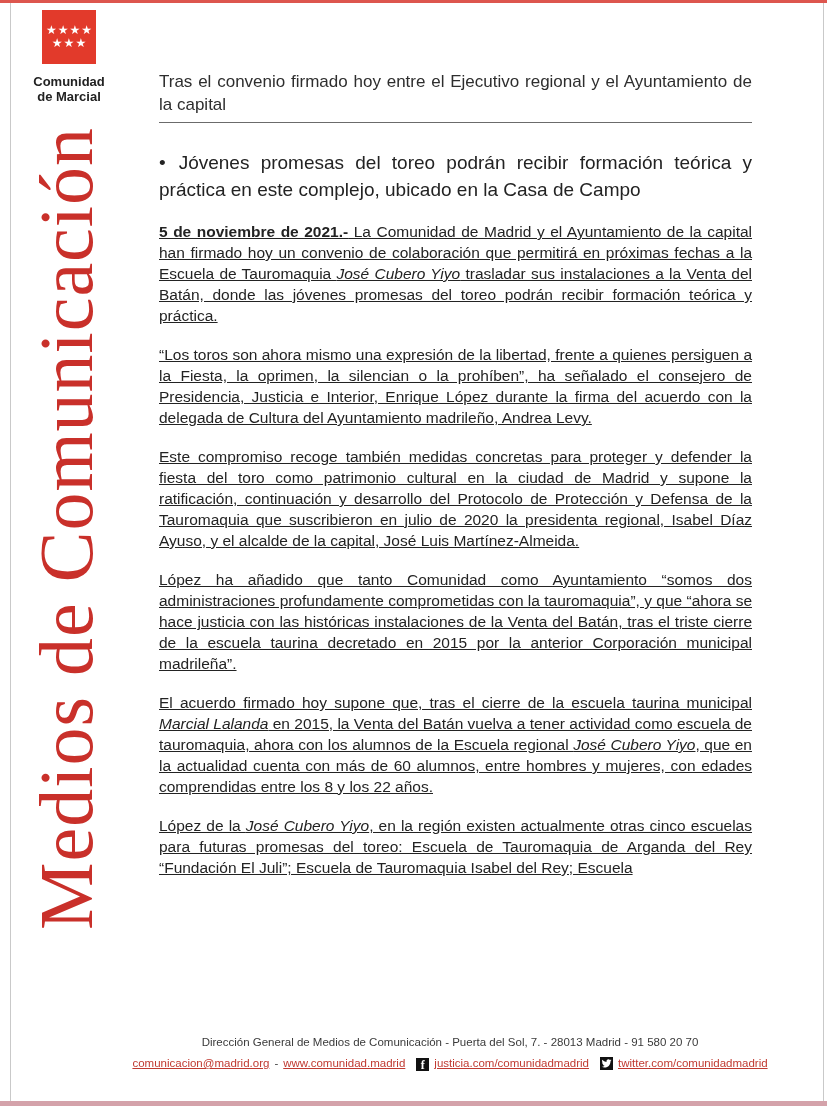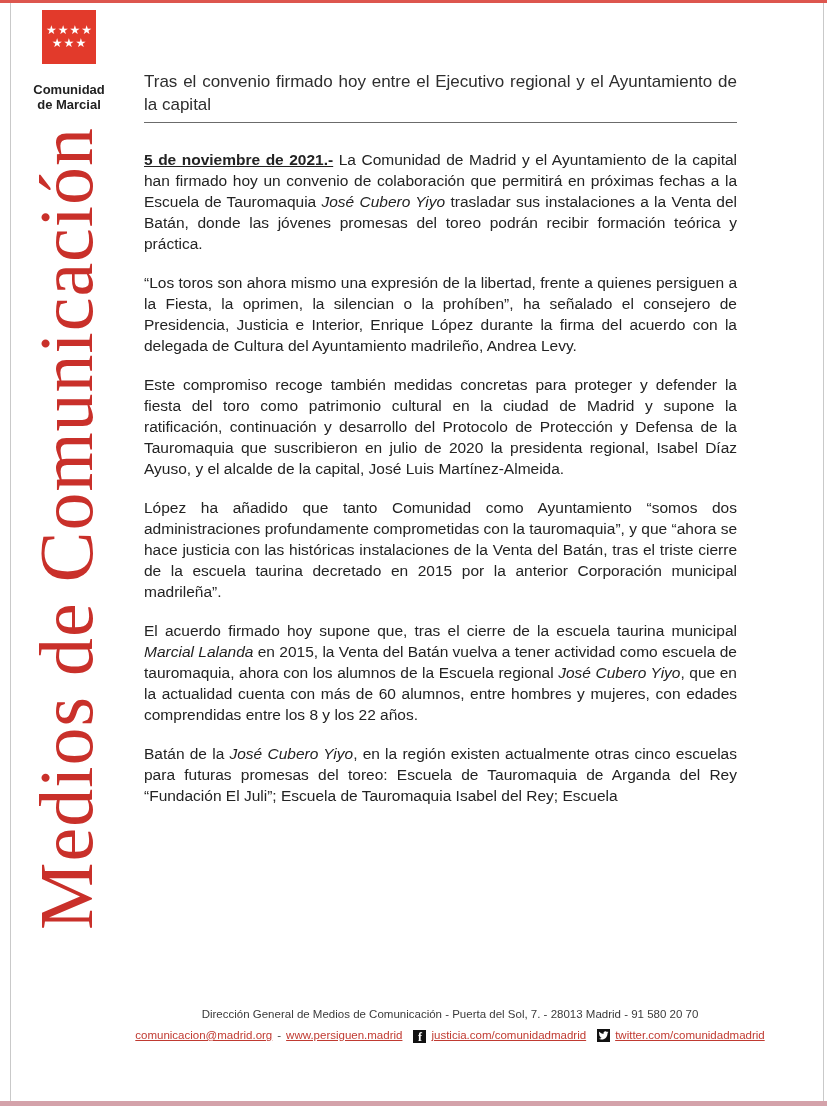--- a/index.html
+++ b/index.html
@@ -23,42 +23,42 @@
   
   .logo { position: absolute; top: 10px; left: 32px; width: 74px; text-align: center; }
   .flag {
     width: 54px; height: 54px; margin: 0 auto;
     background: #e23a2b;
     display: flex; flex-direction: column; justify-content: center; align-items: center;
     gap: 0;
   }
   .star-row { display: flex; justify-content: center; gap: 1px; height: 13px; }
   .star { color: #ffffff; font-size: 12px; line-height: 13px; }
-  .logo-text { margin-top: 18px; font-size: 13px; font-weight: bold; line-height: 15px; color: #222222; }
+  .logo-text { margin-top: 10px; font-size: 13px; font-weight: bold; line-height: 15px; color: #222222; }
 
   
   .banner {
     position: absolute;
     left: 28px;
     top: 930px;
     transform: rotate(-90deg);
     transform-origin: 0 0;
     white-space: nowrap;
     font-family: "Liberation Serif", serif;
     font-size: 76px;
     line-height: 1;
     letter-spacing: 1px;
     color: #c9302a;
   }
 
   
   .content {
     position: absolute;
     top: 70px;
-    left: 144px;
+    left: 159px;
     width: 593px;
     color: #232323;
   }
   .header-note {
     font-size: 17px;
     line-height: 23px;
     text-align: justify;
     color: #2e2e2e;
     padding-bottom: 6px;
     border-bottom: 1px solid #6b6b6b;
@@ -78,27 +78,28 @@
     text-align: justify;
   }
   .bullet-glyph { margin-right: 13px; }
 
   .paragraphs { margin-top: 18px; }
   .paragraphs p {
     font-size: 15.5px;
     line-height: 21px;
     text-align: justify;
     margin-bottom: 18px;
+    text-decoration: underline;
   }
 
   .seg-i  { font-style: italic; }
   .seg-bu { font-weight: bold; text-decoration: underline; }
 
   
-  .footer { position: absolute; top: 1008px; left: 100px; width: 700px; text-align: center; }
+  .footer { position: absolute; top: 1036px; left: 100px; width: 700px; text-align: center; }
   .footer-line1 { font-size: 11.5px; color: #3a3a3a; }
   .footer-line2 { margin-top: 9px; font-size: 11.5px; color: #444444; }
   .footer-line2 a { color: #c03a31; text-decoration: underline; margin: 16px 3px; cursor: pointer; }
   .footer-sep { margin: 0 2px; }
   .fb-icon, .tw-icon {
     display: inline-block; width: 13px; height: 13px;
     background: #111111; color: #ffffff;
     vertical-align: -2px; margin: 0 2px 0 8px;
     text-align: center;
   }
@@ -135,34 +136,35 @@
     </div>
   </div>
 
   <div class="banner">Medios de Comunicación</div>
 
   <div class="content">
     <div class="header-note">Tras el convenio firmado hoy entre el Ejecutivo regional y el Ayuntamiento de la capital</div>
 
 
     <div class="bullets">
+      <div class="bullet-item"><span class="bullet-glyph">•</span><span><span>Jóvenes promesas del toreo podrán recibir formación teórica y práctica en este complejo, ubicado en la Casa de Campo</span></span></div>
     </div>
 
     <div class="paragraphs">
       <p><span class="seg-bu">5 de noviembre de 2021.-</span><span> La Comunidad de Madrid y el Ayuntamiento de la capital han firmado hoy un convenio de colaboración que permitirá en próximas fechas a la Escuela de Tauromaquia </span><span class="seg-i">José Cubero Yiyo</span><span> trasladar sus instalaciones a la Venta del Batán, donde las jóvenes promesas del toreo podrán recibir formación teórica y práctica.</span></p>
       <p><span>“Los toros son ahora mismo una expresión de la libertad, frente a quienes persiguen a la Fiesta, la oprimen, la silencian o la prohíben”, ha señalado el consejero de Presidencia, Justicia e Interior, Enrique López durante la firma del acuerdo con la delegada de Cultura del Ayuntamiento madrileño, Andrea Levy.</span></p>
       <p><span>Este compromiso recoge también medidas concretas para proteger y defender la fiesta del toro como patrimonio cultural en la ciudad de Madrid y supone la ratificación, continuación y desarrollo del Protocolo de Protección y Defensa de la Tauromaquia que suscribieron en julio de 2020 la presidenta regional, Isabel Díaz Ayuso, y el alcalde de la capital, José Luis Martínez-Almeida.</span></p>
       <p><span>López ha añadido que tanto Comunidad como Ayuntamiento “somos dos administraciones profundamente comprometidas con la tauromaquia”, y que “ahora se hace justicia con las históricas instalaciones de la Venta del Batán, tras el triste cierre de la escuela taurina decretado en 2015 por la anterior Corporación municipal madrileña”.</span></p>
       <p><span>El acuerdo firmado hoy supone que, tras el cierre de la escuela taurina municipal </span><span class="seg-i">Marcial Lalanda</span><span> en 2015, la Venta del Batán vuelva a tener actividad como escuela de tauromaquia, ahora con los alumnos de la Escuela regional </span><span class="seg-i">José Cubero Yiyo</span><span>, que en la actualidad cuenta con más de 60 alumnos, entre hombres y mujeres, con edades comprendidas entre los 8 y los 22 años.</span></p>
-      <p><span>Batán de la </span><span class="seg-i">José Cubero Yiyo</span><span>, en la región existen actualmente otras cinco escuelas para futuras promesas del toreo: Escuela de Tauromaquia de Arganda del Rey “Fundación El Juli”; Escuela de Tauromaquia Isabel del Rey; Escuela</span></p>
+      <p><span>López de la </span><span class="seg-i">José Cubero Yiyo</span><span>, en la región existen actualmente otras cinco escuelas para futuras promesas del toreo: Escuela de Tauromaquia de Arganda del Rey “Fundación El Juli”; Escuela de Tauromaquia Isabel del Rey; Escuela</span></p>
     </div>
   </div>
 
   <div class="footer">
     <div class="footer-line1">Dirección General de Medios de Comunicación - Puerta del Sol, 7. - 28013 Madrid - 91 580 20 70</div>
     <div class="footer-line2">
-      <a>comunicacion@madrid.org</a><span class="footer-sep">-</span><a>www.persiguen.madrid</a><span class="fb-icon">f</span><a>justicia.com/comunidadmadrid</a><span class="tw-icon"><svg viewBox="0 0 24 24">
+      <a>comunicacion@madrid.org</a><span class="footer-sep">-</span><a>www.comunidad.madrid</a><span class="fb-icon">f</span><a>justicia.com/comunidadmadrid</a><span class="tw-icon"><svg viewBox="0 0 24 24">
             <path d="M23 5.1c-.8.36-1.66.6-2.56.71a4.47 4.47 0 0 0 1.96-2.47c-.86.51-1.82.88-2.84 1.08a4.48 4.48 0 0 0-7.63 4.08A12.7 12.7 0 0 1 2.7 3.82a4.48 4.48 0 0 0 1.39 5.98c-.73-.02-1.42-.22-2.03-.56v.06c0 2.17 1.55 3.98 3.6 4.4-.38.1-.77.15-1.18.15-.29 0-.57-.03-.84-.08a4.49 4.49 0 0 0 4.18 3.11A8.99 8.99 0 0 1 1 18.72a12.68 12.68 0 0 0 6.87 2.01c8.24 0 12.75-6.83 12.75-12.75l-.01-.58A9.1 9.1 0 0 0 23 5.1z"></path>
           </svg></span><a>twitter.com/comunidadmadrid</a>
     </div>
   </div>
 
 </div>
 
 </body></html>

